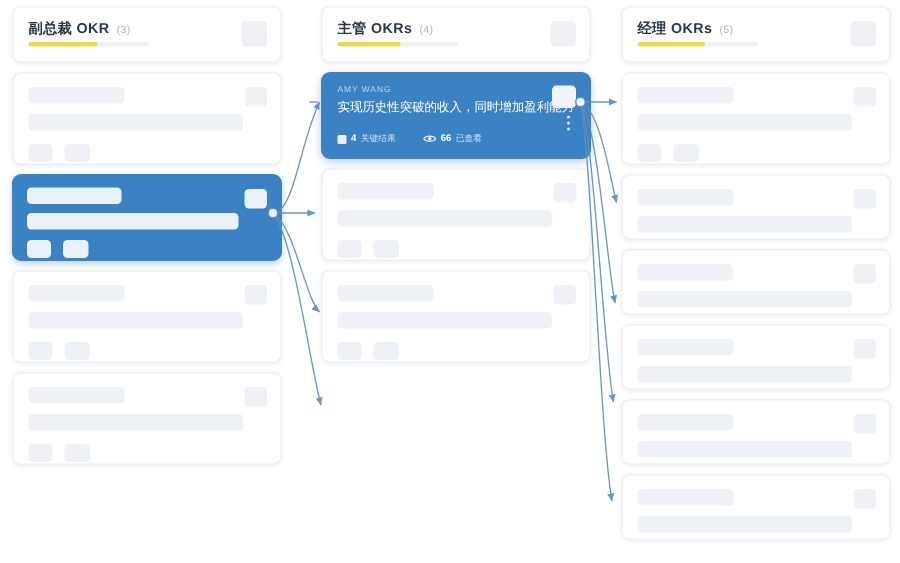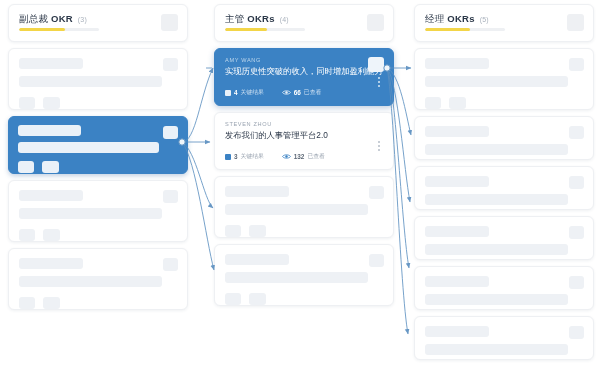--- a/index.html
+++ b/index.html
@@ -40,21 +40,21 @@
     position: relative;
     height: 38px;
     margin-bottom: 6px;
   }
   .col-title {
     font-size: 9.5px;
     color: #2b3748;
     letter-spacing: .2px;
     white-space: nowrap;
   }
-  .col-title .cjk { font-weight: normal; }
+  .col-title .cjk { font-weight: bold; }
   .col-title .lat { font-weight: bold; letter-spacing: .3px; }
   .col-title .cnt { font-weight: normal; color: #aab2bd; font-size: 7px; margin-left: 2px; }
   .col-progress {
     position: absolute;
     left: 10px; bottom: 10px;
     width: 80px; height: 3px;
     background: #eef0f3;
     border-radius: 2px;
     overflow: hidden;
   }
@@ -284,44 +284,20 @@
           <svg class="ic-eye" viewBox="0 0 18 12">
             <path d="M1 6 C4 1.5, 14 1.5, 17 6 C14 10.5, 4 10.5, 1 6 Z" fill="none" stroke="#e9f1f9" stroke-width="1.6"></path>
             <circle cx="9" cy="6" r="2.4" fill="#e9f1f9"></circle>
           </svg>
           <b>66</b>
           <span>已查看</span>
         </span>
       </div>
     </div>
 
-    <div class="card content">
-      <div class="owner">STEVEN ZHOU</div>
-      <div class="obj-title">发布我们的人事管理平台2.0</div>
-      <div class="kebab">
-          <i></i>
-          <i></i>
-          <i></i>
-        </div>
-      <div class="meta-row">
-        <span class="meta">
-          <span class="ic-kr"></span>
-          <b>3</b>
-          <span>关键结果</span>
-        </span>
-        <span class="meta">
-          <svg class="ic-eye" viewBox="0 0 18 12">
-            <path d="M1 6 C4 1.5, 14 1.5, 17 6 C14 10.5, 4 10.5, 1 6 Z" fill="none" stroke="#3b82c4" stroke-width="1.6"></path>
-            <circle cx="9" cy="6" r="2.4" fill="#3b82c4"></circle>
-          </svg>
-          <b>132</b>
-          <span>已查看</span>
-        </span>
-      </div>
-    </div>
 
     <div class="card skeleton">
       <div class="sk-line sk-title"></div>
       <div class="sk-line sk-body"></div>
       <span class="sk-line sk-chip-a"></span>
       <span class="sk-line sk-chip-b"></span>
       <div class="sk-corner"></div>
     </div>
 
     <div class="card skeleton">

